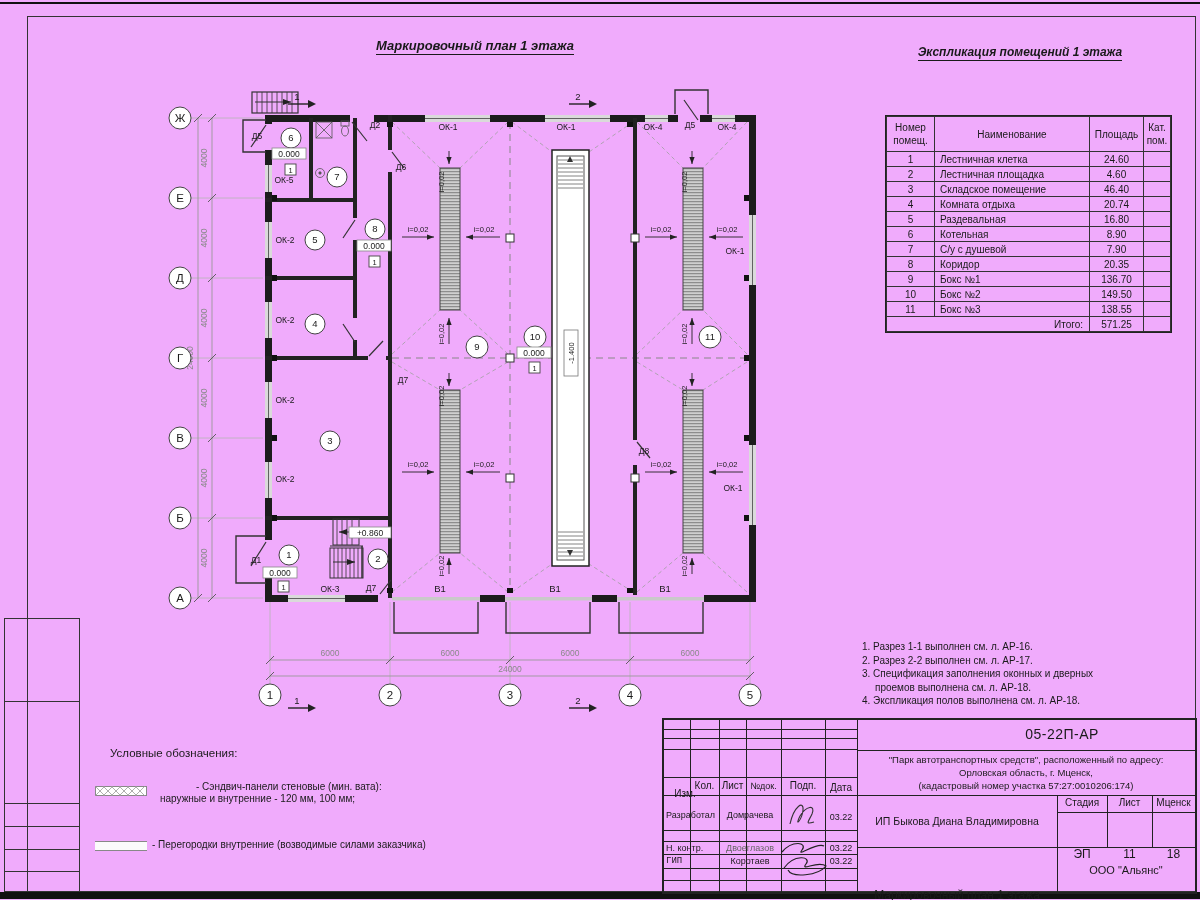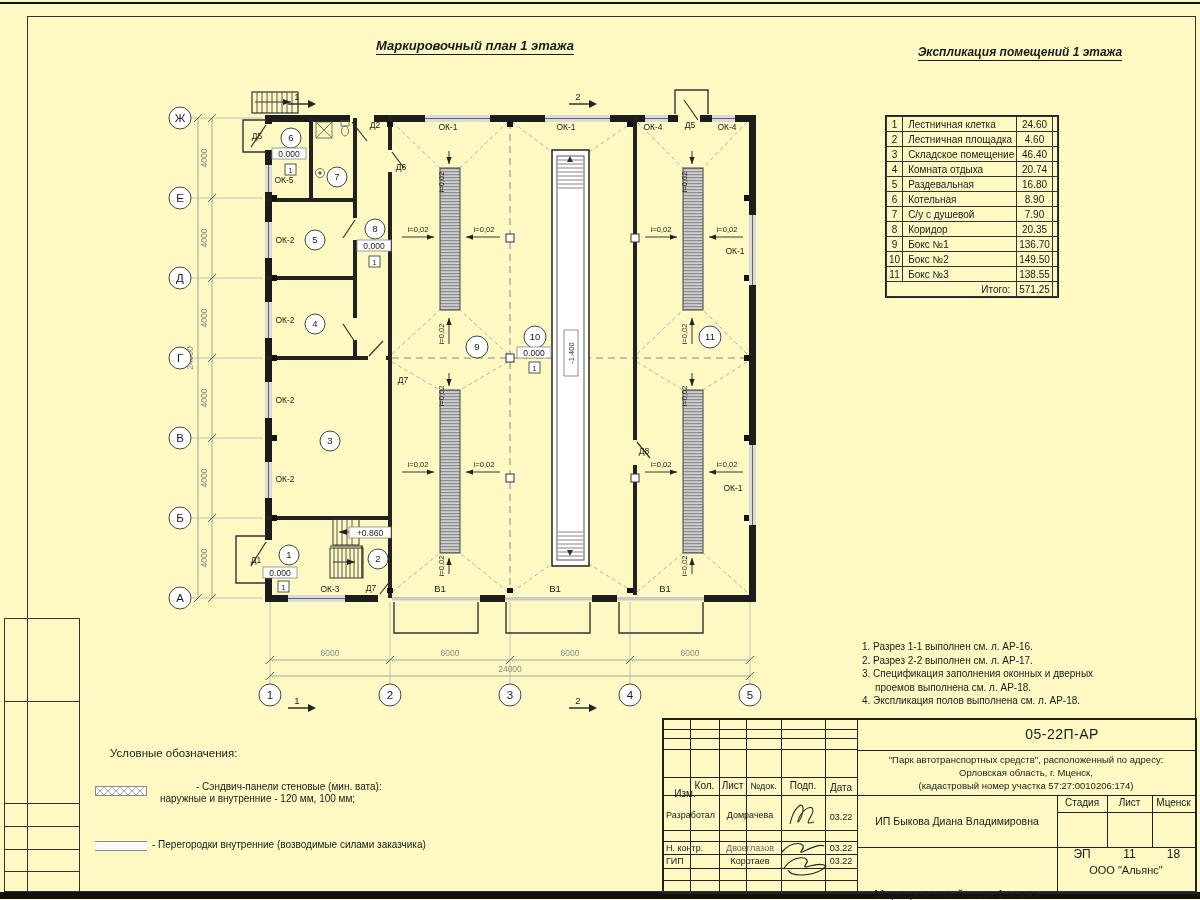--- a/index.html
+++ b/index.html
@@ -1,16 +1,16 @@
 <!DOCTYPE html>
 <html><head>
 <meta charset="utf-8">
 <style>
   html,body{margin:0;padding:0;background:#e8e8e8;}
-  .page{position:relative;width:1200px;height:900px;background:#fef9c3;overflow:hidden;
+  .page{position:relative;width:1200px;height:900px;background:#f0abfc;overflow:hidden;
         font-family:"Liberation Sans", sans-serif;color:#1a1a1a;}
   .abs{position:absolute;}
   .edge-top{left:0;top:2px;width:1200px;height:2px;background:#111;}
   .edge-bottom{left:0;top:892px;width:1200px;height:7px;background:#111;}
   .frame{left:27px;top:16px;width:1167px;height:874px;border:1.5px solid #333;}
   .margin-box{border:1px solid #333;}
   .plan-title{left:330px;top:38px;width:290px;text-align:center;font-size:13px;
               font-weight:bold;font-style:italic;}
   .plan-title span,.tbl-title span{border-bottom:1.5px solid #1a1a1a;padding-bottom:1px;}
   .tbl-title{left:880px;top:45px;width:280px;text-align:center;font-size:12px;
@@ -62,20 +62,28 @@
   </div>
 
   <div class="abs plan-title">
     <span>Маркировочный план 1 этажа</span></div>
   <div class="abs tbl-title">
     <span>Экспликация помещений 1 этажа</span></div>
 
   <div class="abs exp-wrap">
   <table class="exp">
     <tbody>
+          <tr class="hdr">
+      <td style="width:43px" class="pre">Номер
+помещ.</td>
+      <td style="width:150px">Наименование</td>
+      <td style="width:49px">Площадь</td>
+      <td style="width:22px" class="pre">Кат.
+пом.</td>
+    </tr>
     <tr>
             <td>1</td>
             <td class="nm">Лестничная клетка</td>
             <td>24.60</td>
             <td></td>
           </tr>
     <tr>
             <td>2</td>
             <td class="nm">Лестничная площадка</td>
             <td>4.60</td>
@@ -666,21 +674,21 @@
     <div class="cell small" style="left:82px;top:61px;width:35px;text-align:center;">№док.</div>
     <div class="cell" style="left:117px;top:60px;width:44px;">Подп.</div>
     <div class="cell" style="left:161px;top:62px;width:32px;">Дата</div>
 
     <div class="cell small" style="left:2px;top:90px;width:54px;text-align:left;">Разработал</div>
     <div class="cell small" style="left:55px;top:90px;width:62px;">Домрачева</div>
     <div class="cell small" style="left:161px;top:92px;width:32px;">03.22</div>
     <div class="cell small" style="left:2px;top:123px;width:54px;text-align:left;">Н. контр.</div>
     <div class="cell small" style="left:55px;top:123px;width:62px;color:#666;">Двоеглазов</div>
     <div class="cell small" style="left:161px;top:123px;width:32px;">03.22</div>
-    <div class="cell small" style="left:2px;top:136px;width:54px;text-align:left;">ГИП</div>
+    <div class="cell small" style="left:2px;top:136px;width:54px;text-align:left;font-family:Liberation Mono, monospace;">ГИП</div>
     <div class="cell small" style="left:55px;top:136px;width:62px;">Коротаев</div>
     <div class="cell small" style="left:161px;top:136px;width:32px;">03.22</div>
 
     <svg class="abs" style="left:120px;top:78px;" width="40" height="32" viewBox="0 0 40 32">
       <path d="M6,26 C10,8 20,2 19,12 C18,22 10,30 16,18 C22,8 32,6 28,16 C25,23 20,27 30,24" fill="none" stroke="#333" stroke-width="1.1"></path>
     </svg>
     <svg class="abs" style="left:114px;top:118px;" width="52" height="42" viewBox="0 0 52 42">
       <path d="M4,14 C14,2 30,4 24,12 C18,20 38,4 46,8 M6,30 C16,16 34,18 28,26 C22,34 40,22 48,28 C40,38 14,40 10,32" fill="none" stroke="#222" stroke-width="1.2"></path>
     </svg>
 

